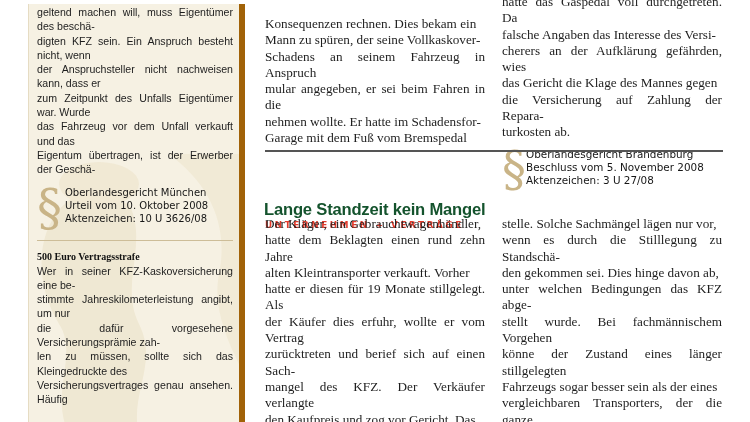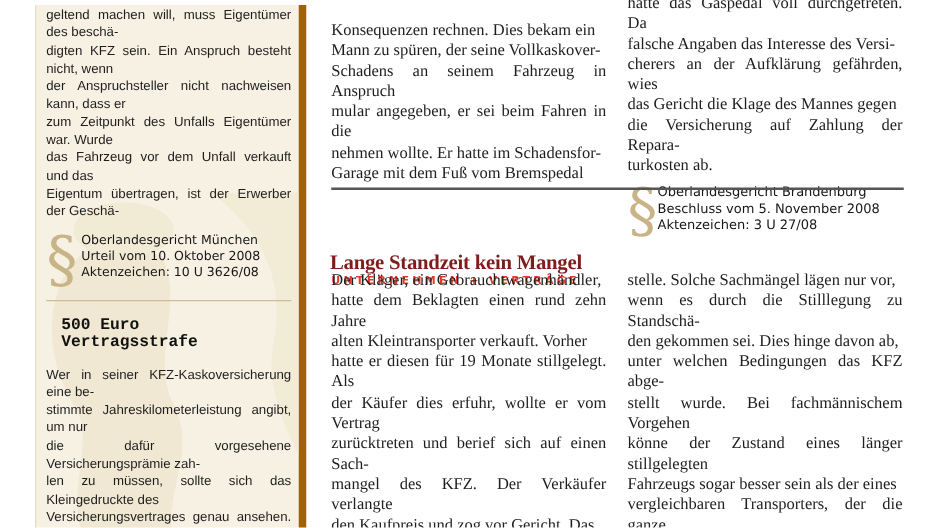--- a/index.html
+++ b/index.html
@@ -22,22 +22,22 @@
       position: absolute; left: -10px; top: 150px; width: 230px; height: 280px;
       pointer-events: none; opacity: 0.55;
     }
     .side-inner { position: relative; padding: 0 6px 0 8px; }
     .side-text {
       font-family: "Liberation Sans", sans-serif;
       font-size: 10.6px; line-height: 14.3px; color: #1d1d1d;
       text-align: justify; hyphens: manual; margin: 0;
     }
     .side-heading {
-      font-family: Liberation Mono, monospace; font-weight: bold;
-      font-size: 13px; line-height: 14px; margin: 12px; color: #111;
+      font-family: Liberation Serif, serif; font-weight: bold;
+      font-size: 10px; line-height: 14px; margin: 0; color: #111;
     }
     .divider-tan { height: 1px; background: #cdbd98; margin: 9px 0 9px 0; }
 
     
     .cite { position: relative; display: flex; align-items: flex-start; }
     .cite .para {
       font-family: "DejaVu Serif", serif; color: #c9b487;
       font-size: 50px; line-height: 46px; width: 22px; margin-right: 6px;
       margin-top: 0px; text-align: center;
     }
@@ -63,22 +63,22 @@
       position: absolute; left: 265px; width: 458px; height: 2px;
       background: #555; top: 150px;
     }
     .kicker {
       position: absolute; left: 265px; top: 173px;
       font-family: "DejaVu Sans", sans-serif; font-weight: bold;
       font-size: 8.8px; letter-spacing: 2.6px; color: #e23a2b; margin-top: 47px;
     }
     .headline {
       position: absolute; left: 264px; top: 186px;
-      font-family: Liberation Serif, serif; font-weight: bold;
-      font-size: 16.6px; letter-spacing: -0.2px; color: #7f1d1d;
+      font-family: Liberation Sans, sans-serif; font-weight: bold;
+      font-size: 16.6px; letter-spacing: -0.2px; color: #14532d;
       white-space: nowrap;
     }
     .col .cite .lines { font-size: 10.4px; line-height: 13.4px; }
     .col .cite .para { font-size: 48px; line-height: 44px; width: 20px; margin-right: 4px; }
   </style>
 </head>
 <body>
 
 <div class="page">
 

